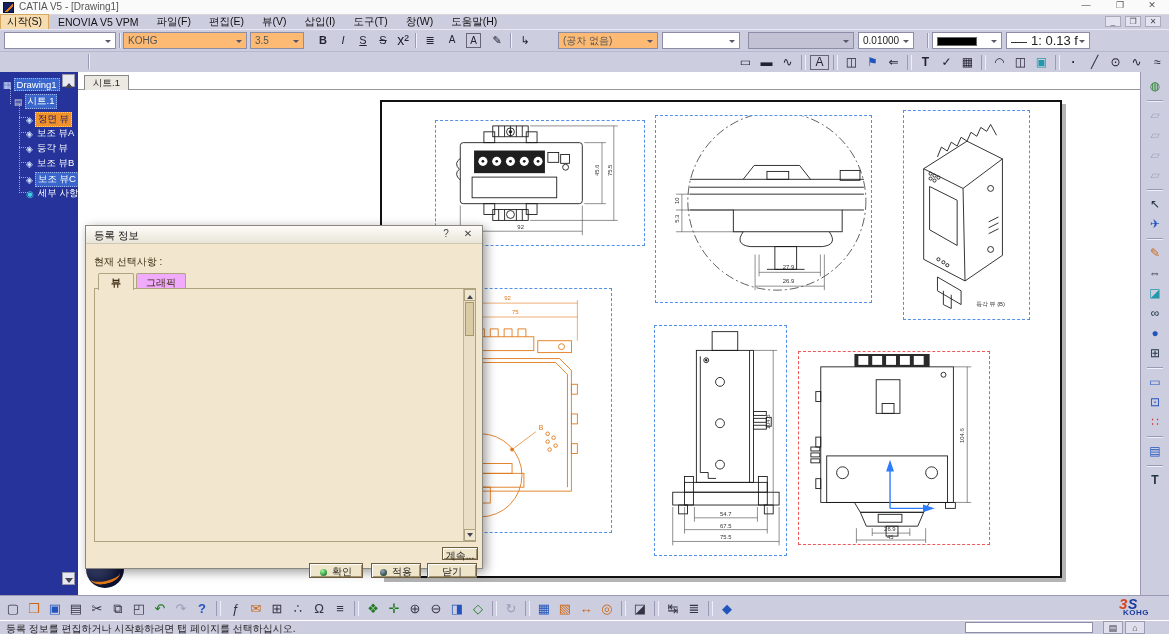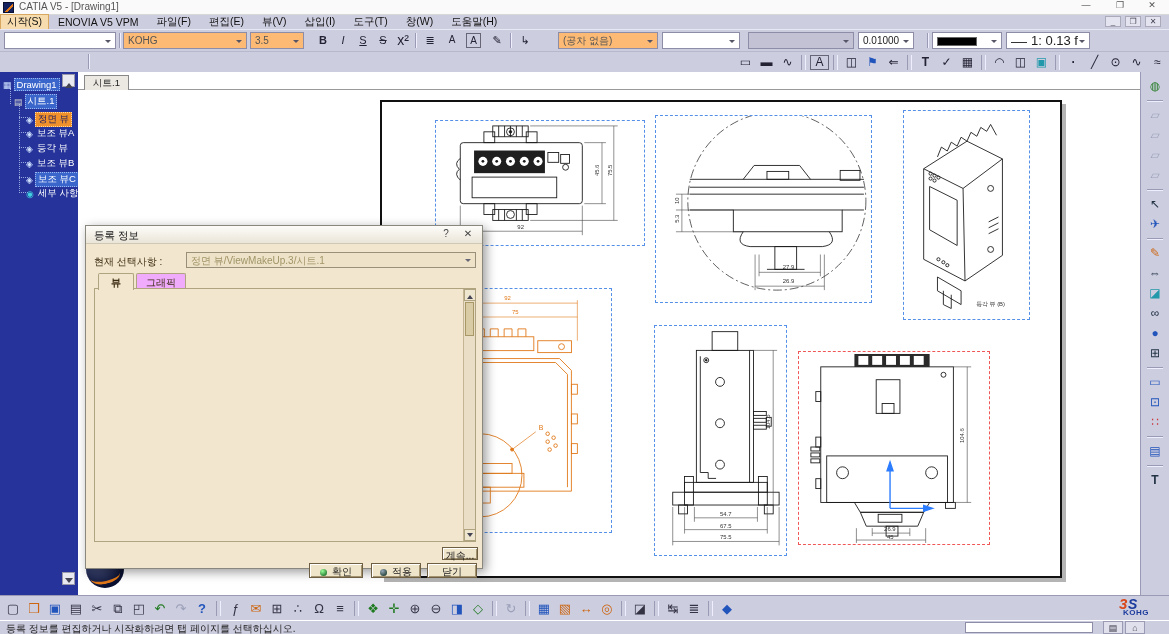--- a/index.html
+++ b/index.html
@@ -538,21 +538,20 @@
     <span class="rico" style="font-weight:bold">T</span>
   </div>
 
   <div class="dialog">
     <div class="dtitle">
       <span class="tx">등록 정보</span>
       <span class="dctl" style="right:28px">?</span>
       <span class="dctl" style="right:6px">✕</span>
     </div>
     <span class="dlbl" style="left:8px;top:29px">현재 선택사항 :</span>
-    <div class="dcombo seldis" style="left:100px;top:26px;width:290px"><span>정면 뷰/ViewMakeUp.3/시트.1</span></div>
     <div class="dtab active" style="left:12px;width:36px"><span>뷰</span></div>
     <div class="dtab" style="left:50px;width:50px"><span>그래픽</span></div>
     <div class="tabpage">
       <div class="vsb">
         <div class="sbbtn" style="top:0"><i class="tri-up" style="border-width:3px;border-bottom-width:4px;margin-top:2px"></i></div>
         <div class="sbthumb" style="top:13px;height:34px"></div>
         <div class="sbbtn" style="bottom:0"><i class="tri-dn" style="border-width:3px;border-top-width:4px;margin-top:3px"></i></div>
       </div>
     </div>
     <span class="dlbl" style="left:14px;top:66px">시각화 및 작동</span>

